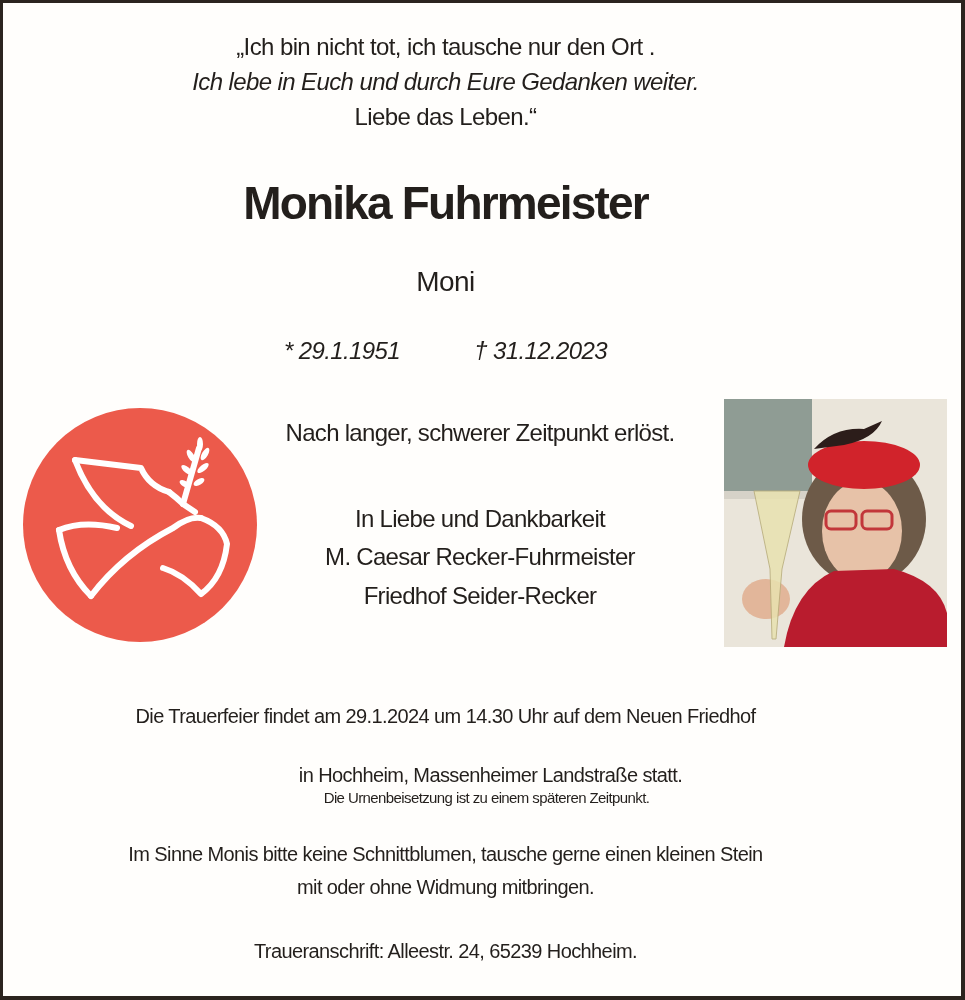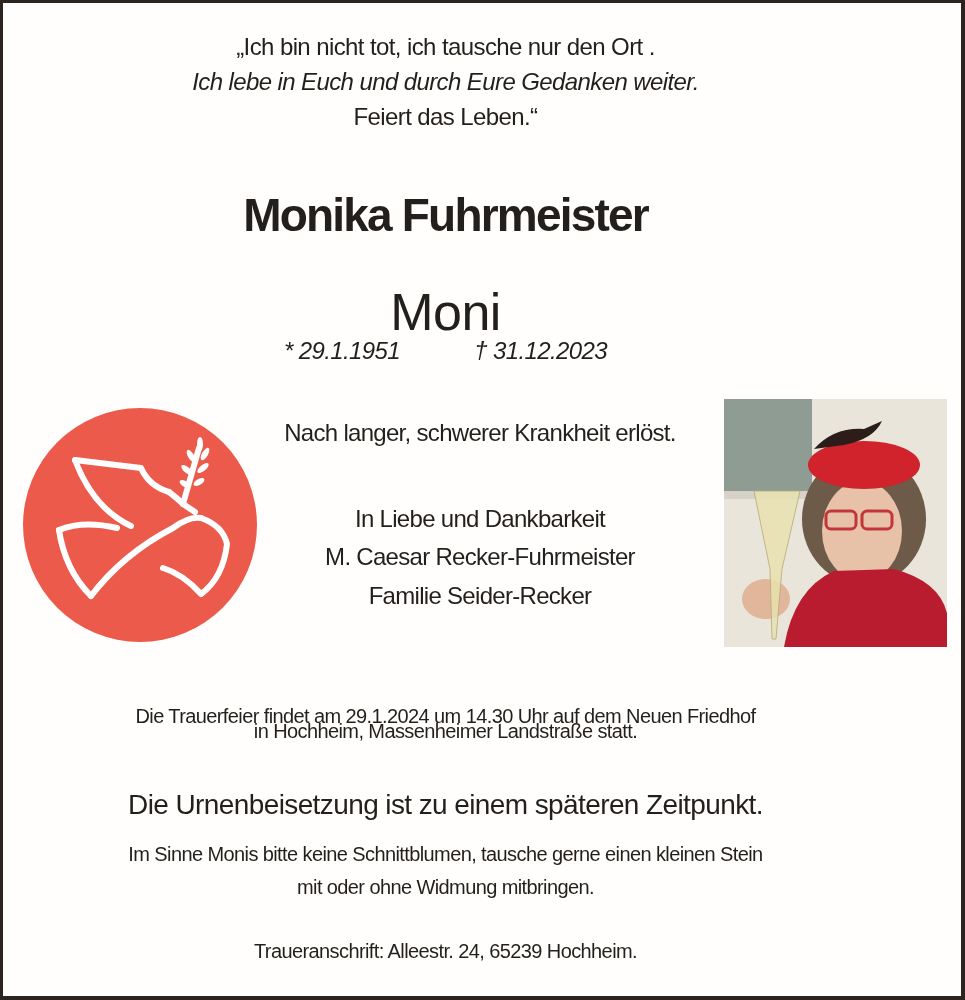--- a/index.html
+++ b/index.html
@@ -6,39 +6,39 @@
   body {
     width:965px; height:1000px; background:#ffffff; position:relative; overflow:hidden;
     font-family: "Liberation Sans", "DejaVu Sans", sans-serif; color:#231f1c;
   }
   .frame {
     position:absolute; left:0; top:0; width:965px; height:1000px; box-sizing:border-box;
     border:3px solid #2b241f; border-right-width:4px; border-bottom-width:4px; background:#fffefc;
   }
   .line { position:absolute; left:0; width:891px; text-align:center; white-space:nowrap; letter-spacing:-0.6px; }
   .quote { font-size:24px; line-height:34px; }
-  .name { font-size:46px; font-weight:bold; letter-spacing:-1.8px; top:188px; }
-  .nick { font-size:52px; top:266px; letter-spacing:-0.5px;margin-top:16px; }
+  .name { font-size:46px; font-weight:bold; letter-spacing:-1.8px; top:176px; }
+  .nick { font-size:28px; top:266px; letter-spacing:-0.5px; }
   .dates { top:337px; font-size:24px;font-style:italic; }
   .dates span { display:inline-block; margin:0 34px; }
   .mid { position:absolute; left:235px; width:490px; text-align:center; font-size:24px; letter-spacing:-0.7px; white-space:nowrap; }
   .body24 { font-size:20px; }
-  .body20 { font-size:28px; }
+  .body20 { font-size:15px;margin-left:41px; }
   .dove-circle { position:absolute; left:23px; top:408px; width:234px; height:234px; border-radius:50%; background:#ec5a4b; }
   .dove-circle svg { position:absolute; left:0; top:0; }
   .photo { position:absolute; left:724px; top:399px; width:223px; height:248px; overflow:hidden; background:#ece7dc; }
 </style>
 </head>
 <body>
 
 <div class="frame"></div>
 
 <div class="line quote" style="top:30px;">„Ich bin nicht tot, ich tausche nur den Ort .</div>
 <div class="line quote" style="top:65px;font-style:italic;">Ich lebe in Euch und durch Eure Gedanken weiter.</div>
-<div class="line quote" style="top:100px;">Feiert das Leben.“</div>
+<div class="line quote" style="top:100px;">Liebe das Leben.“</div>
 
 <div class="line name">Monika Fuhrmeister</div>
 <div class="line nick">Moni</div>
 <div class="line dates">
   <span>* 29.1.1951</span>
   <span>† 31.12.2023</span>
 </div>
 
 <div class="dove-circle">
   <svg width="234" height="234" viewBox="0 0 234 234">
@@ -62,24 +62,24 @@
       <ellipse cx="182" cy="46" rx="3" ry="7" transform="rotate(30 182 46)"></ellipse>
       <ellipse cx="164" cy="62" rx="3" ry="7" transform="rotate(-50 164 62)"></ellipse>
       <ellipse cx="180" cy="60" rx="3" ry="7" transform="rotate(50 180 60)"></ellipse>
       <ellipse cx="162" cy="76" rx="3" ry="6" transform="rotate(-60 162 76)"></ellipse>
       <ellipse cx="176" cy="74" rx="3" ry="6" transform="rotate(60 176 74)"></ellipse>
       <ellipse cx="177" cy="36" rx="3" ry="7"></ellipse>
     </g>
   </svg>
 </div>
 
-<div class="mid" style="top:419px;">Nach langer, schwerer Krankheit erlöst.</div>
+<div class="mid" style="top:419px;">Nach langer, schwerer Zeitpunkt erlöst.</div>
 <div class="mid" style="top:505px;">In Liebe und Dankbarkeit</div>
 <div class="mid" style="top:543px;">M. Caesar Recker-Fuhrmeister</div>
-<div class="mid" style="top:582px;">Familie Seider-Recker</div>
+<div class="mid" style="top:582px;">Friedhof Seider-Recker</div>
 
 <div class="photo">
   <svg width="223" height="248" viewBox="0 0 223 248">
     <rect x="0" y="0" width="223" height="248" fill="#eae5da"></rect>
     <rect x="0" y="0" width="88" height="92" fill="#8f9c94"></rect>
     <rect x="0" y="92" width="88" height="8" fill="#d6d2c8"></rect>
 
     <ellipse cx="140" cy="120" rx="62" ry="66" fill="#6d5a48"></ellipse>
 
     <ellipse cx="138" cy="132" rx="40" ry="50" fill="#e7c2a8"></ellipse>
@@ -92,19 +92,19 @@
 
     <path d="M60 248 Q70 190 110 172 L170 170 Q215 182 223 214 L223 248 Z" fill="#b91c2e"></path>
 
     <ellipse cx="42" cy="200" rx="24" ry="20" fill="#e2b69a"></ellipse>
 
     <path d="M30 92 L76 92 L58 170 L52 240 L48 240 L46 170 Z" fill="#e8e2b0" opacity="0.85" stroke="#b8ad7a" stroke-width="1"></path>
   </svg>
 </div>
 
 <div class="line body24" style="top:705px;">Die Trauerfeier findet am 29.1.2024 um 14.30 Uhr auf dem Neuen Friedhof</div>
-<div class="line body24" style="top:720px;">in Hochheim, Massenheimer Landstraße statt.</div>
+<div class="line body24" style="top:764px;padding-left:45px;">in Hochheim, Massenheimer Landstraße statt.</div>
 <div class="line body20" style="top:789px;">Die Urnenbeisetzung ist zu einem späteren Zeitpunkt.</div>
 
 <div class="line body24" style="top:843px;">Im Sinne Monis bitte keine Schnittblumen, tausche gerne einen kleinen Stein</div>
 <div class="line body24" style="top:876px;text-align:center;">mit oder ohne Widmung mitbringen.</div>
 
 <div class="line body24" style="top:940px;">Traueranschrift: Alleestr. 24, 65239 Hochheim.</div>
 
 </body></html>

